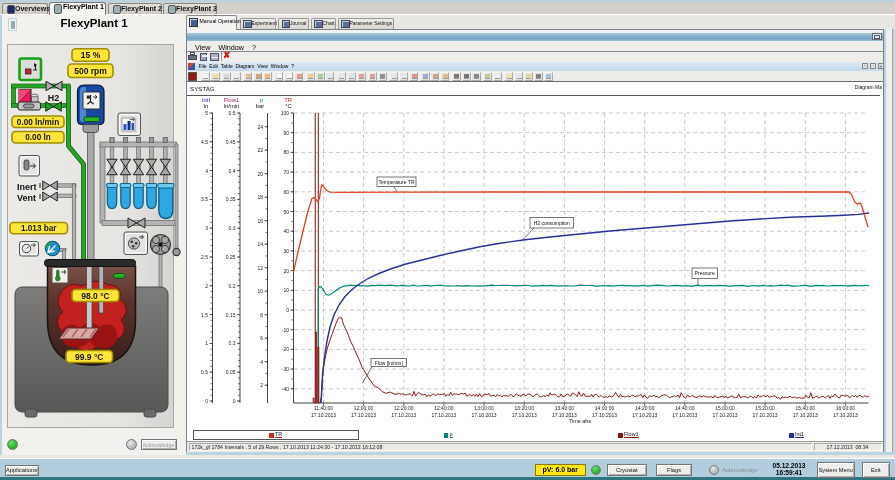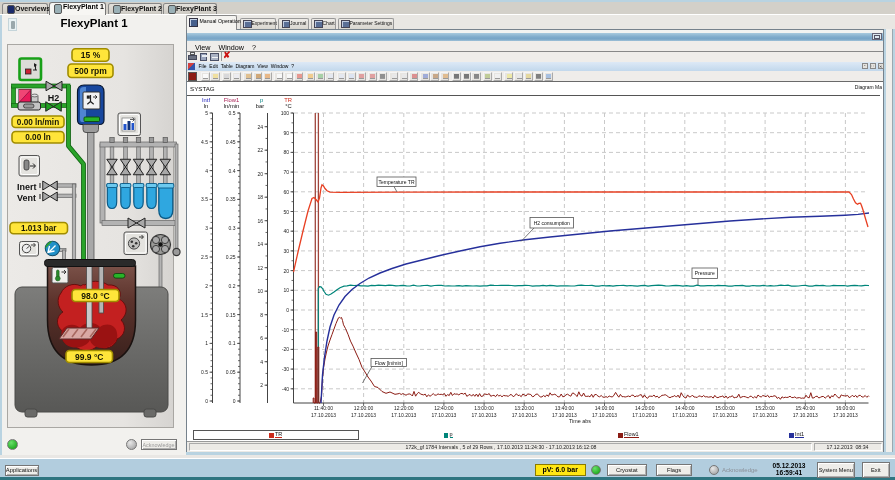--- a/index.html
+++ b/index.html
@@ -1,16 +1,16 @@
 <!DOCTYPE html>
 <html><head><meta charset="utf-8"><style>
 * { margin:0; padding:0; }
 body { width:895px; height:480px; position:relative; overflow:hidden;
        font-family:"Liberation Sans", sans-serif; background:#b9d3e1; }
-.abs { position:absolute;text-align:center; }
+.abs { position:absolute; }
 </style></head><body>
 
 <div class="abs" style="left:0;top:0;width:895px;height:14.5px;background:#d3d0c9;border-bottom:1px solid #fff;box-sizing:border-box"></div>
 <div class="abs" style="left:0;top:0;width:895px;height:2px;background:#b9d3e1"></div>
 <div style="position:absolute;left:2px;top:3px;width:46px;height:11px;background:linear-gradient(#e3e0da,#cdcac3);border:1px solid #888;border-bottom:none;border-radius:2.5px 2.5px 0 0;box-sizing:border-box"></div>
 <div style="position:absolute;left:6.5px;top:5px;width:6px;height:7px;background:#1a2a6a;border:1px solid #555;border-radius:2px"></div>
 <div style="position:absolute;left:15px;top:4.5px;font-size:7px;font-weight:bold;color:#111">Overviews</div>
 <div style="position:absolute;left:49px;top:1.5px;width:57px;height:13.5px;background:#f7f6f3;border:1px solid #777;border-bottom:none;border-radius:3px 3px 0 0;z-index:5;box-sizing:border-box"></div>
 <div style="position:absolute;left:54px;top:4px;width:6px;height:8px;background:#9ab0b6;border:1px solid #555;border-radius:2px;z-index:6"></div>
 <div style="position:absolute;left:63px;top:3.2px;font-size:7px;font-weight:bold;color:#000;z-index:6">FlexyPlant 1</div>

